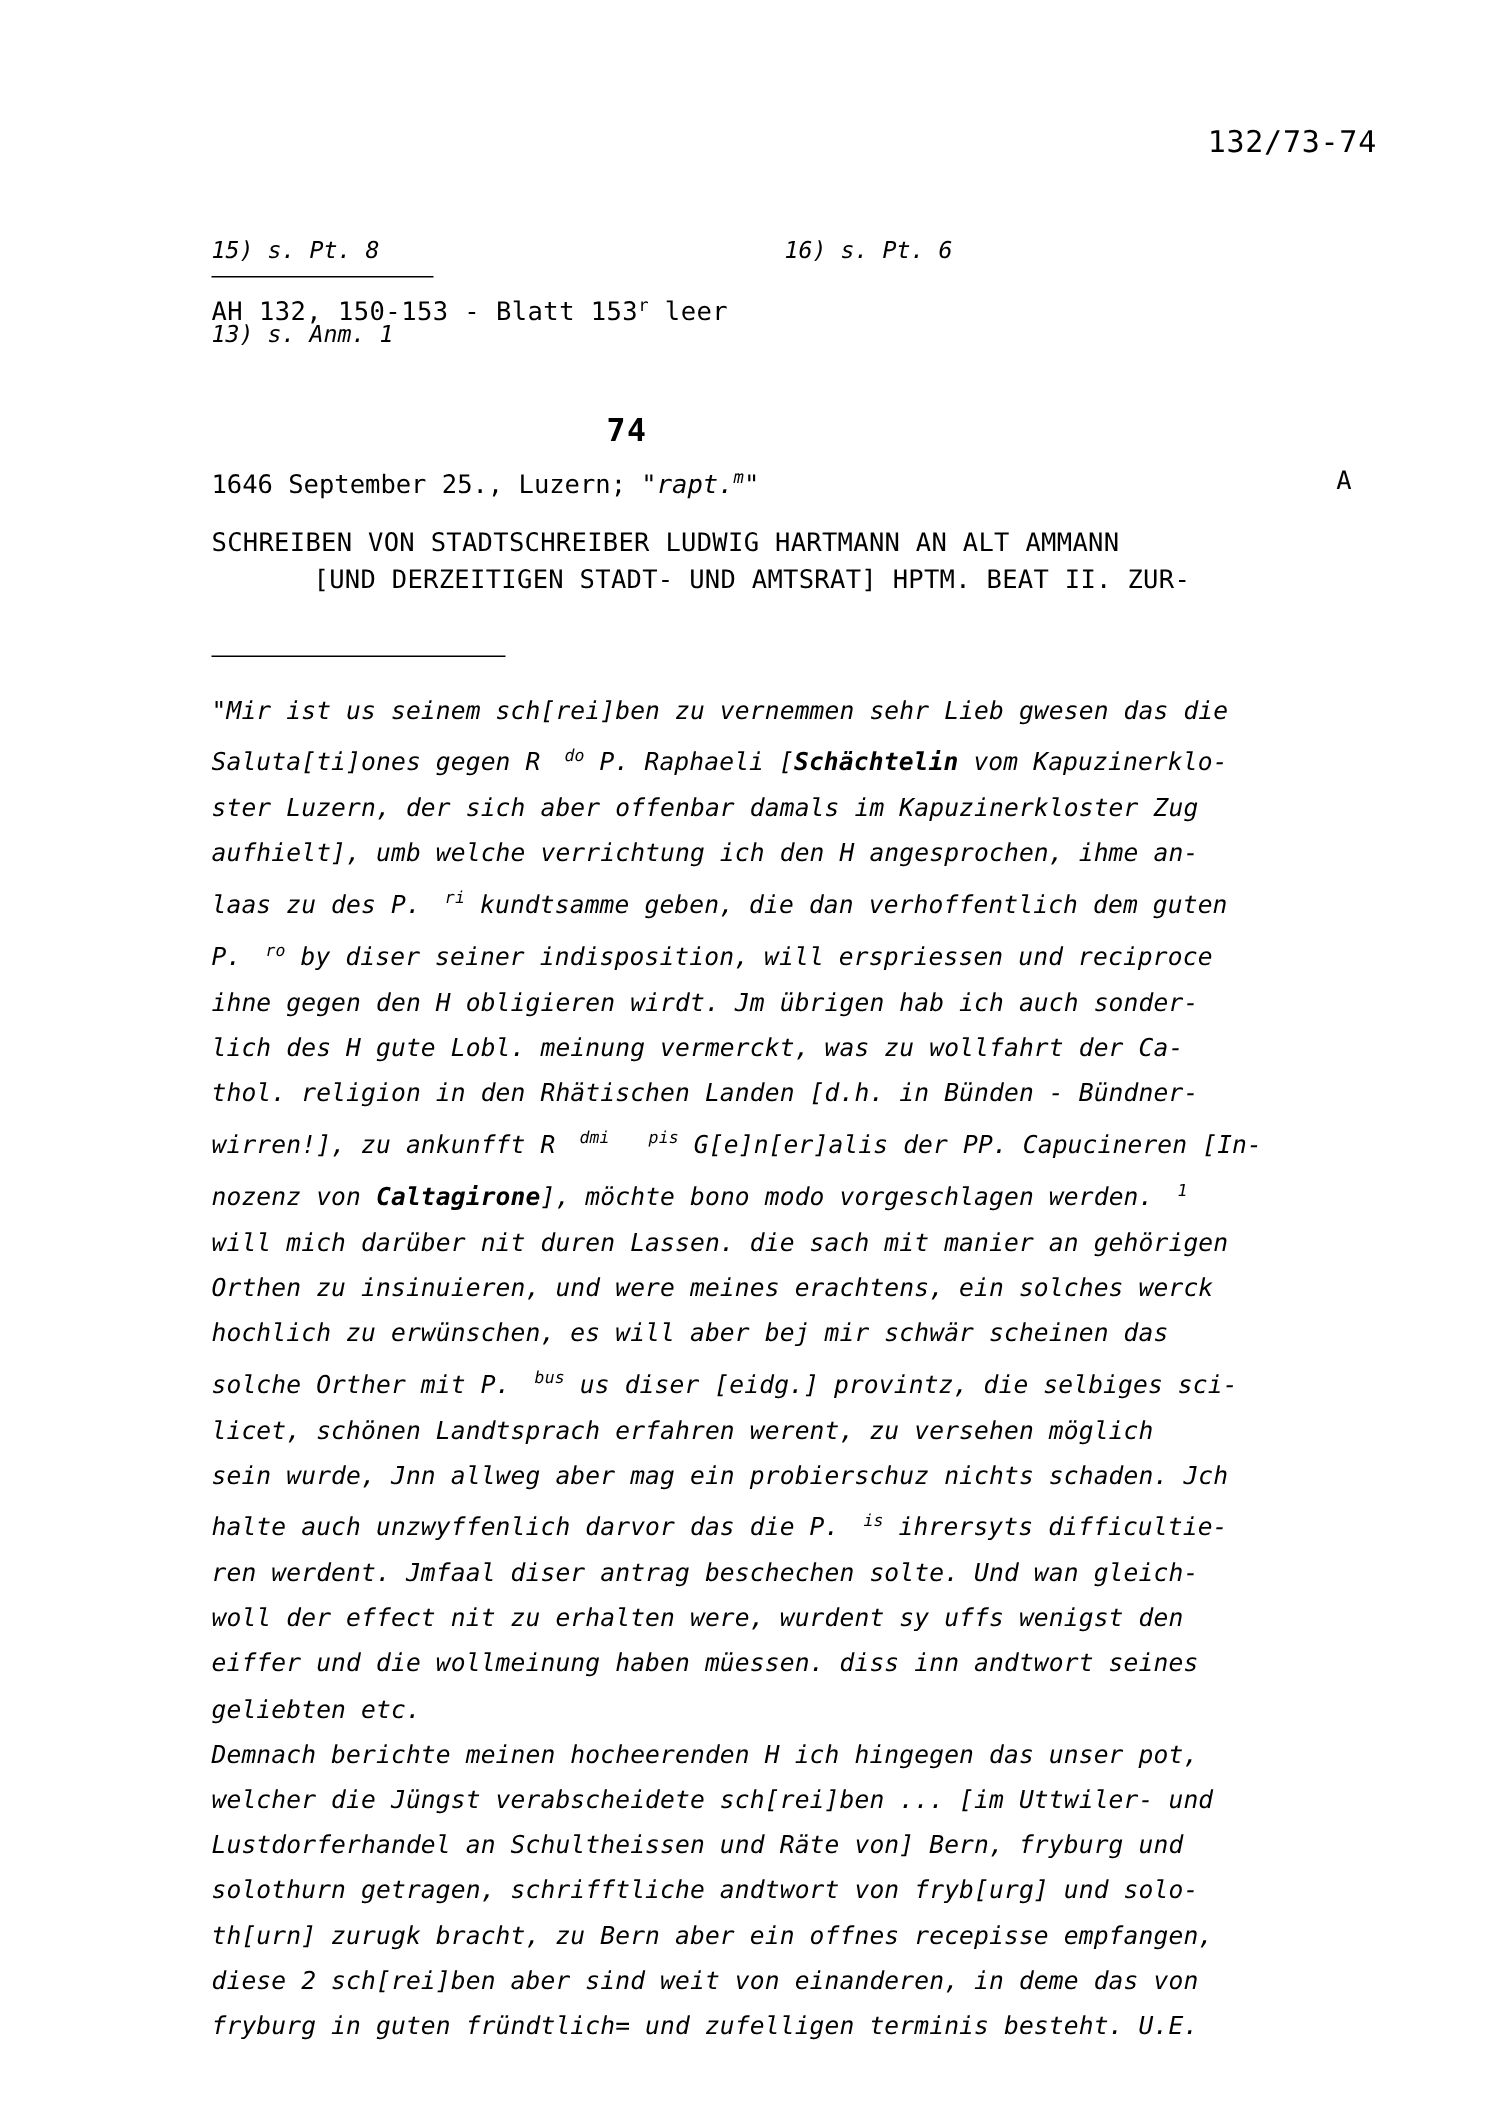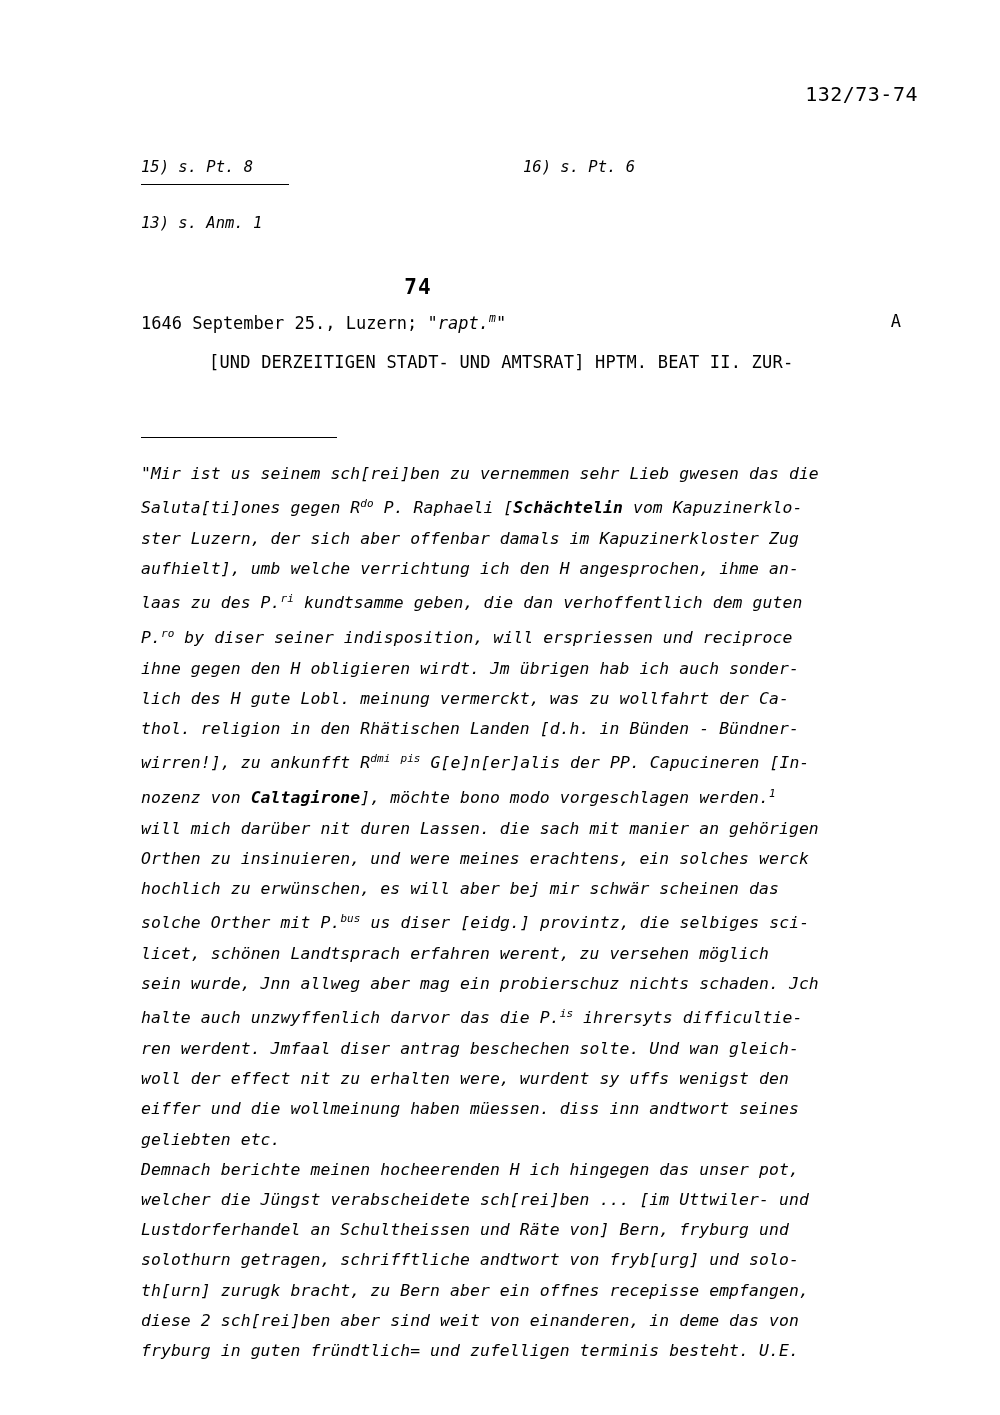--- a/index.html
+++ b/index.html
@@ -136,20 +136,21 @@
     margin: 0;
   }
   .body-text b {
     font-weight: bold;
     font-style: italic;
   }
   .body-text sup {
     font-size: 11px;
     vertical-align: super;
     font-style: italic;
+    padding-left: 16px;
   }
 </style>
 </head>
 <body>
 
 <div class="page">
 
   <div class="page-number">132/73-74</div>
 
   <div class="notes">
@@ -158,29 +159,31 @@
       <span class="note-b">16) s. Pt. 6</span>
     </div>
     <div class="note-row">
       <span class="note-a">13) s. Anm. 1</span>
       <span class="note-b"></span>
     </div>
   </div>
 
   <div class="rule-short"></div>
 
+  <div class="ah-line"><span>AH 132, 150-153  -  Blatt 153</span><sup>r</sup><span> leer</span></div>
 
   <div class="doc-number">74</div>
 
   <div class="dateline">
     <span class="dl-left"><span>1646 September 25., Luzern; </span><i>"rapt.</i><sup>m</sup><i>"</i></span>
     <span class="dl-right">A</span>
   </div>
 
   <div class="title">
+    <div class="t1">SCHREIBEN VON STADTSCHREIBER LUDWIG HARTMANN AN ALT AMMANN</div>
     <div class="t2">[UND DERZEITIGEN STADT- UND AMTSRAT] HPTM. BEAT II. ZUR-</div>
   </div>
 
   <div class="rule-mid"></div>
 
   <div class="body-text" id="body-text"><p>"Mir ist us seinem sch[rei]ben zu vernemmen sehr Lieb gwesen das die</p><p>Saluta[ti]ones gegen R<sup>do</sup> P. Raphaeli [<b>Schächtelin</b> vom Kapuzinerklo-</p><p>ster Luzern, der sich aber offenbar damals im Kapuzinerkloster Zug</p><p>aufhielt], umb welche verrichtung ich den H angesprochen, ihme an-</p><p>laas zu des P.<sup>ri</sup> kundtsamme geben, die dan verhoffentlich dem guten</p><p>P.<sup>ro</sup> by diser seiner indisposition, will erspriessen und reciproce</p><p>ihne gegen den H obligieren wirdt. Jm übrigen hab ich auch sonder-</p><p>lich des H gute Lobl. meinung vermerckt, was zu wollfahrt der Ca-</p><p>thol. religion in den Rhätischen Landen [d.h. in Bünden - Bündner-</p><p>wirren!], zu ankunfft R<sup>dmi</sup> <sup>pis</sup> G[e]n[er]alis der PP. Capucineren [In-</p><p>nozenz von <b>Caltagirone</b>], möchte bono modo vorgeschlagen werden.<sup>1</sup></p><p>will mich darüber nit duren Lassen. die sach mit manier an gehörigen</p><p>Orthen zu insinuieren, und were meines erachtens, ein solches werck</p><p>hochlich zu erwünschen, es will aber bej mir schwär scheinen das</p><p>solche Orther mit P.<sup>bus</sup> us diser [eidg.] provintz, die selbiges sci-</p><p>licet, schönen Landtsprach erfahren werent, zu versehen möglich</p><p>sein wurde, Jnn allweg aber mag ein probierschuz nichts schaden. Jch</p><p>halte auch unzwyffenlich darvor das die P.<sup>is</sup> ihrersyts difficultie-</p><p>ren werdent. Jmfaal diser antrag beschechen solte. Und wan gleich-</p><p>woll der effect nit zu erhalten were, wurdent sy uffs wenigst den</p><p>eiffer und die wollmeinung haben müessen. diss inn andtwort seines</p><p>geliebten etc.</p><p>Demnach berichte meinen hocheerenden H ich hingegen das unser pot,</p><p>welcher die Jüngst verabscheidete sch[rei]ben ... [im Uttwiler- und</p><p>Lustdorferhandel an Schultheissen und Räte von] Bern, fryburg und</p><p>solothurn getragen, schrifftliche andtwort von fryb[urg] und solo-</p><p>th[urn] zurugk bracht, zu Bern aber ein offnes recepisse empfangen,</p><p>diese 2 sch[rei]ben aber sind weit von einanderen, in deme das von</p><p>fryburg in guten fründtlich= und zufelligen terminis besteht. U.E.</p></div>
 
 </div>
 
 </body></html>

